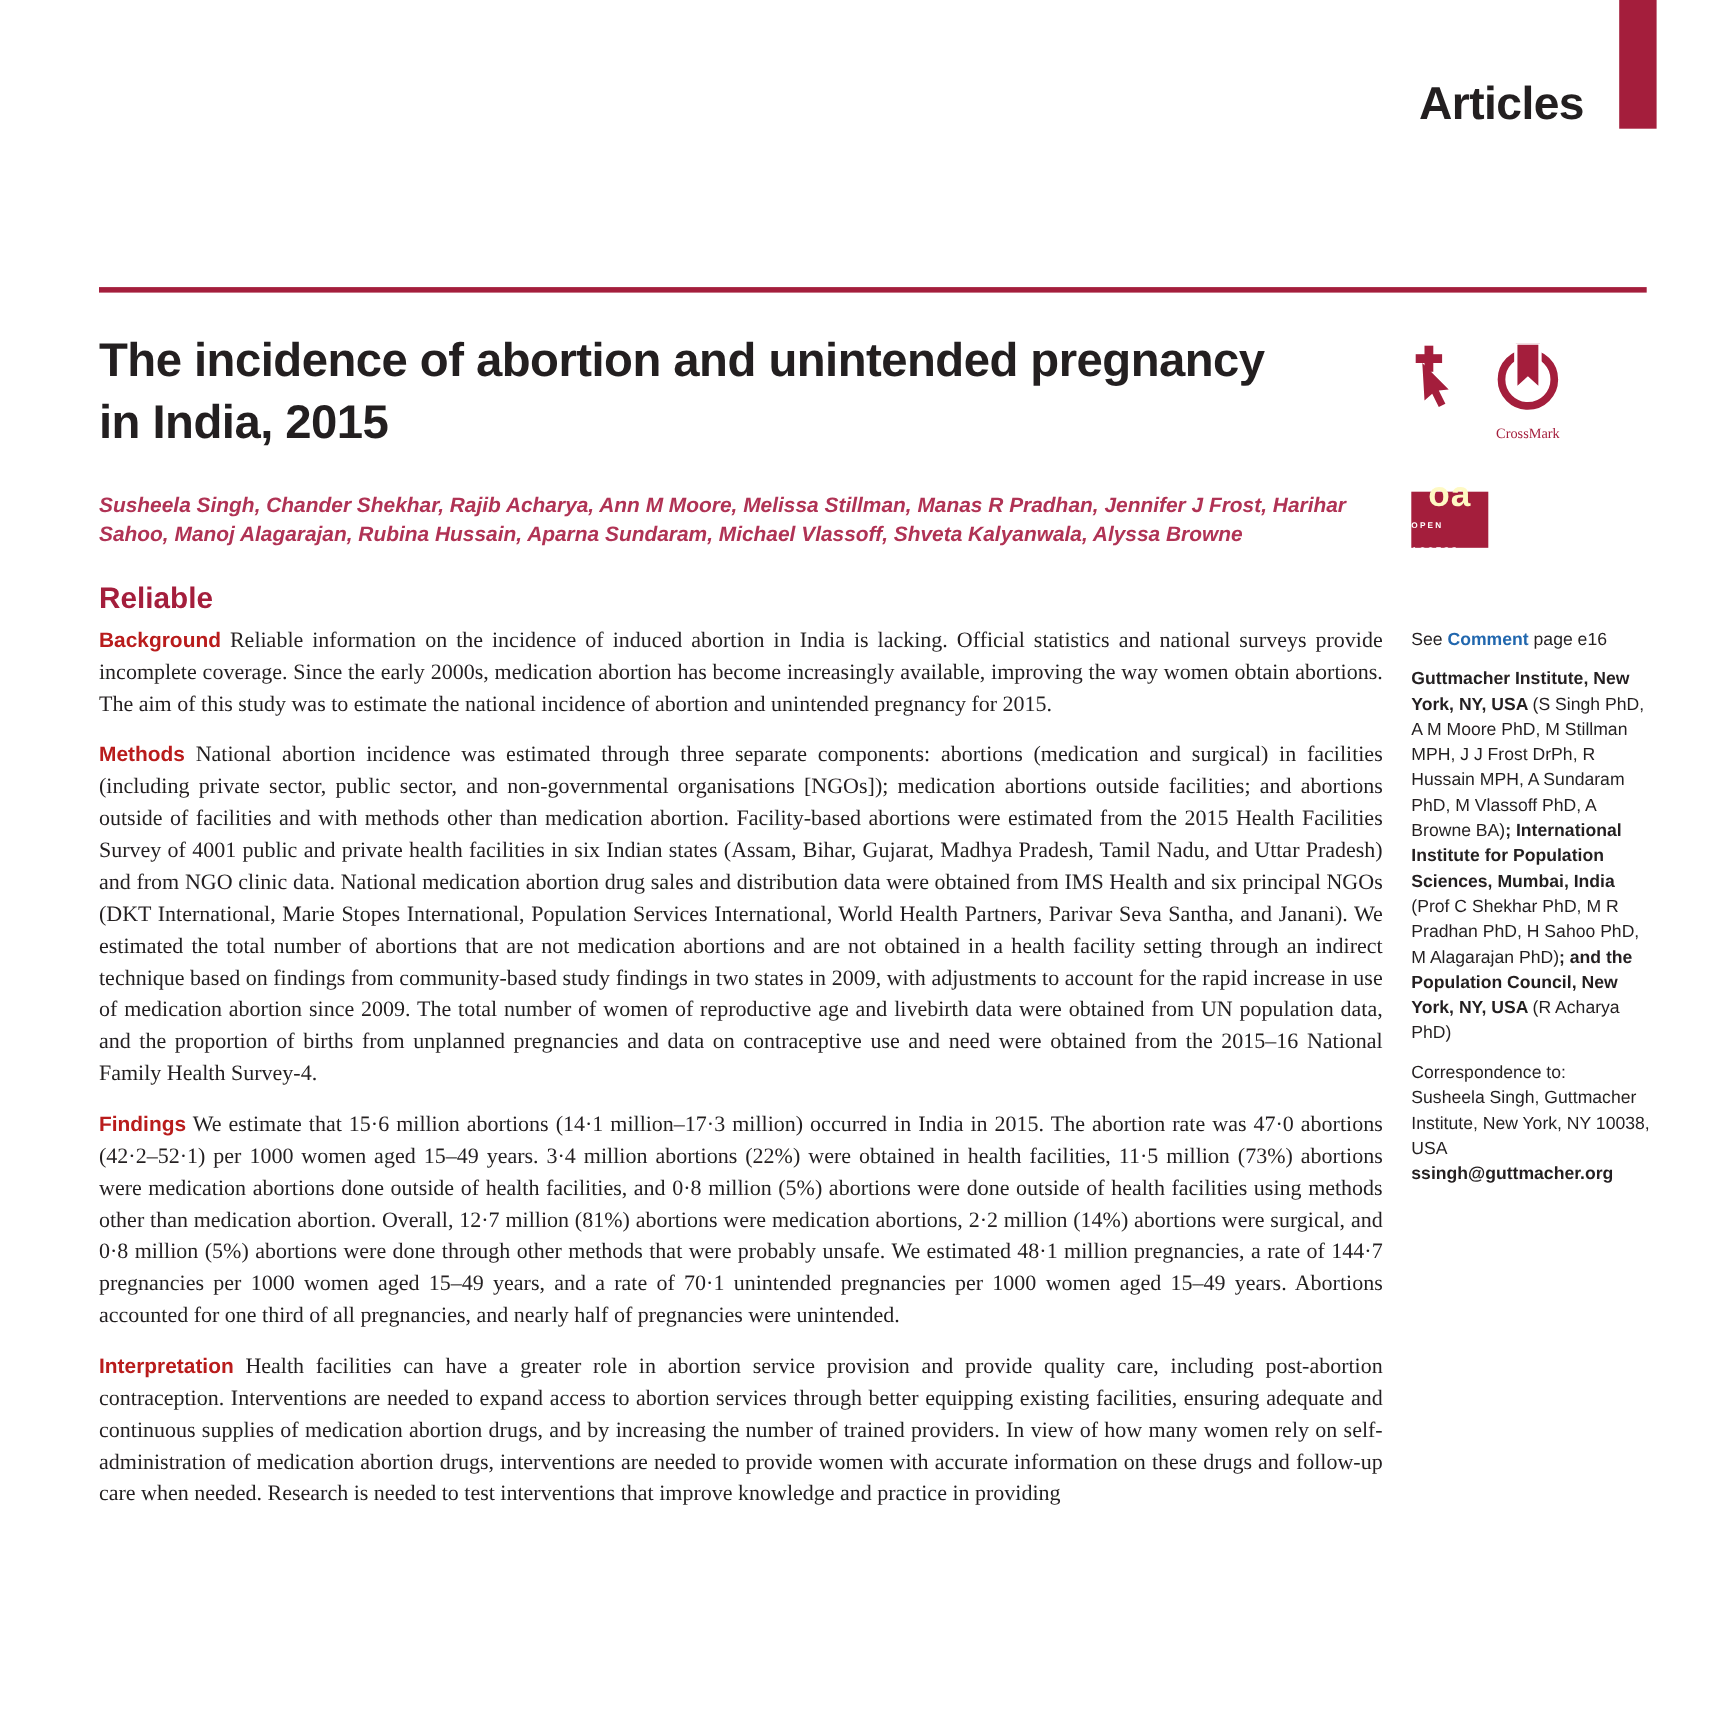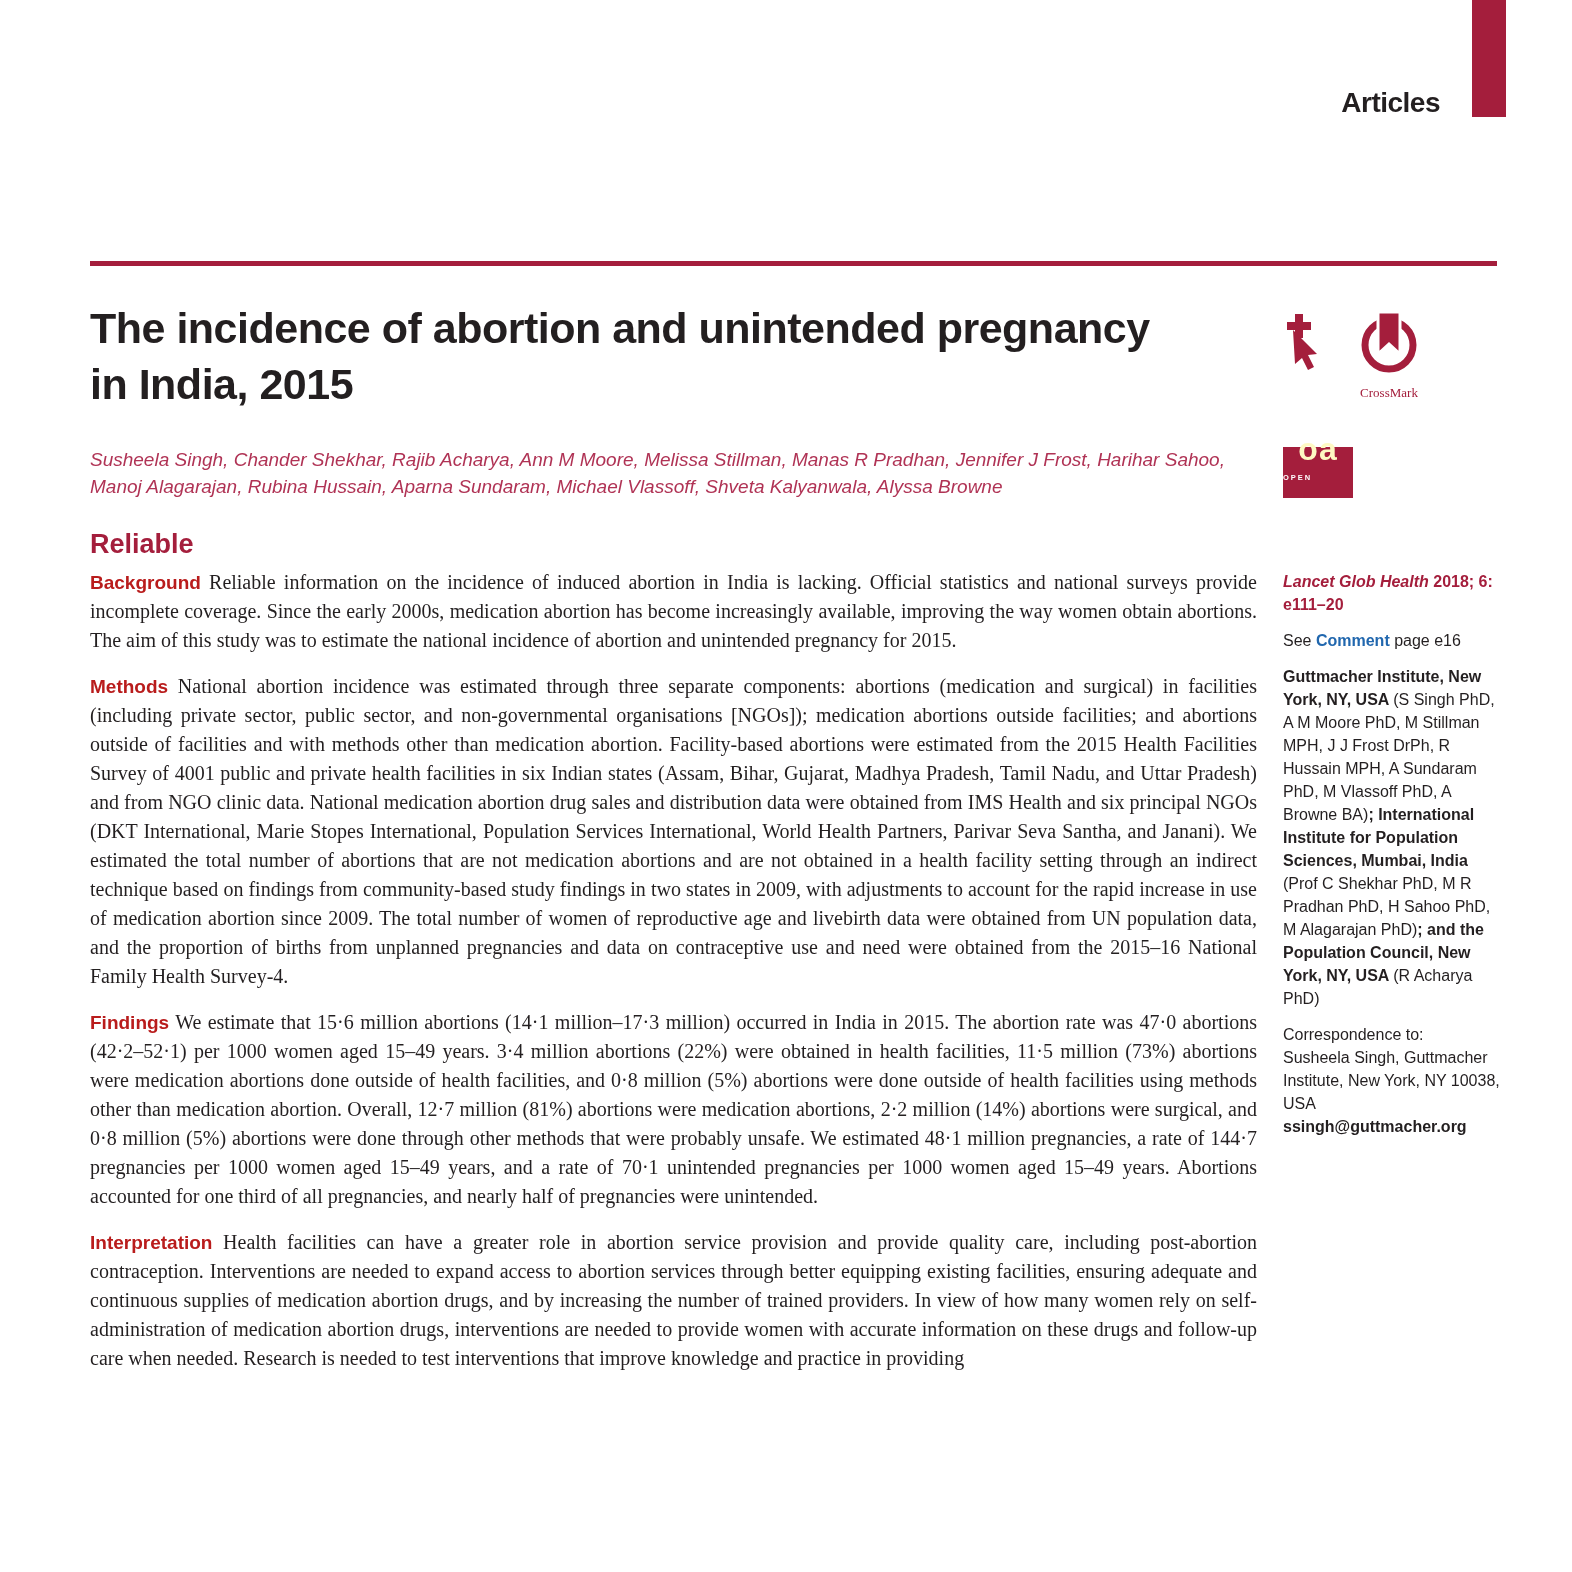--- a/index.html
+++ b/index.html
@@ -6,33 +6,33 @@
   .page {
     position:relative; width:1572px; height:1572px;
     background:#ffffff; overflow:hidden;
     font-family:"Liberation Sans", sans-serif;
     color:#231f20;
   }
   
   .articles-bar { position:absolute; left:1472px; top:0; width:34px; height:117px; background:#a41e3c; }
   .articles-label {
     position:absolute; left:1000px; top:70px; width:440px;
-    text-align:right; font-size:28px; font-weight:bold; color:#231f20; letter-spacing:-0.5px;margin-top:17px;
+    text-align:right; font-size:42px; font-weight:bold; color:#231f20; letter-spacing:-0.5px;
   }
   .top-rule { position:absolute; left:90px; top:261px; width:1407px; height:5px; background:#a41e3c; }
 
   
   .main { position:absolute; left:90px; top:300px; width:1167px; }
   .title {
     margin:0 0 34px 0; max-width:1100px;
     font-size:43px; line-height:56px; font-weight:bold; color:#231f20; letter-spacing:-0.5px;
   }
   .authors {
     margin:0 0 28px 0;
-    font-size:19px; line-height:27px; font-style:italic; color:#b03355; font-weight:400;
+    font-size:19px; line-height:27px; font-style:italic; color:#b03355; font-weight:700;
   }
   .summary-heading { margin:0 0 8px 0; font-size:27px; line-height:32px; font-weight:bold; color:#a41e3c; }
   .para {
     margin:0 0 17px 0;
     font-family:"Liberation Serif", serif;
     font-size:20px; line-height:29px; text-align:justify; color:#231f20;
   }
   .para .lead-label { font-family:"Liberation Sans", sans-serif; font-weight:bold; color:#b91c1c; font-size:19px; }
 
   
@@ -100,21 +100,20 @@
       </span>
     </div>
 
     <div class="oa-badge">
       <span class="oa-abbr">oa</span>
       <span class="oa-label">OPEN ACCESS</span>
     </div>
 
     <div class="side-text">
 
-      <p class="side-block citation"><span class="journal">Lancet Glob Health</span><span> 2018; 6: e111–20</span></p>
 
 
       <p class="side-block"><span>See </span><span class="comment-link">Comment</span><span> page e16</span></p>
 
       <p class="side-block"><span class="aff-bold">Guttmacher Institute, New York, NY, USA </span><span>(S Singh PhD, A M Moore PhD, M Stillman MPH, J J Frost DrPh, R Hussain MPH, A Sundaram PhD, M Vlassoff PhD, A Browne BA)</span><span class="aff-bold">; International Institute for Population Sciences, Mumbai, India </span><span>(Prof C Shekhar PhD, M R Pradhan PhD, H Sahoo PhD, M Alagarajan PhD)</span><span class="aff-bold">; and the Population Council, New York, NY, USA </span><span>(R Acharya PhD)</span></p>
 
 
       <p class="side-block"><span class="corr-intro">Correspondence to:</span><span>Susheela Singh, Guttmacher Institute, New York, NY 10038, USA</span><span class="email">ssingh@guttmacher.org</span></p>
 
     </div>

